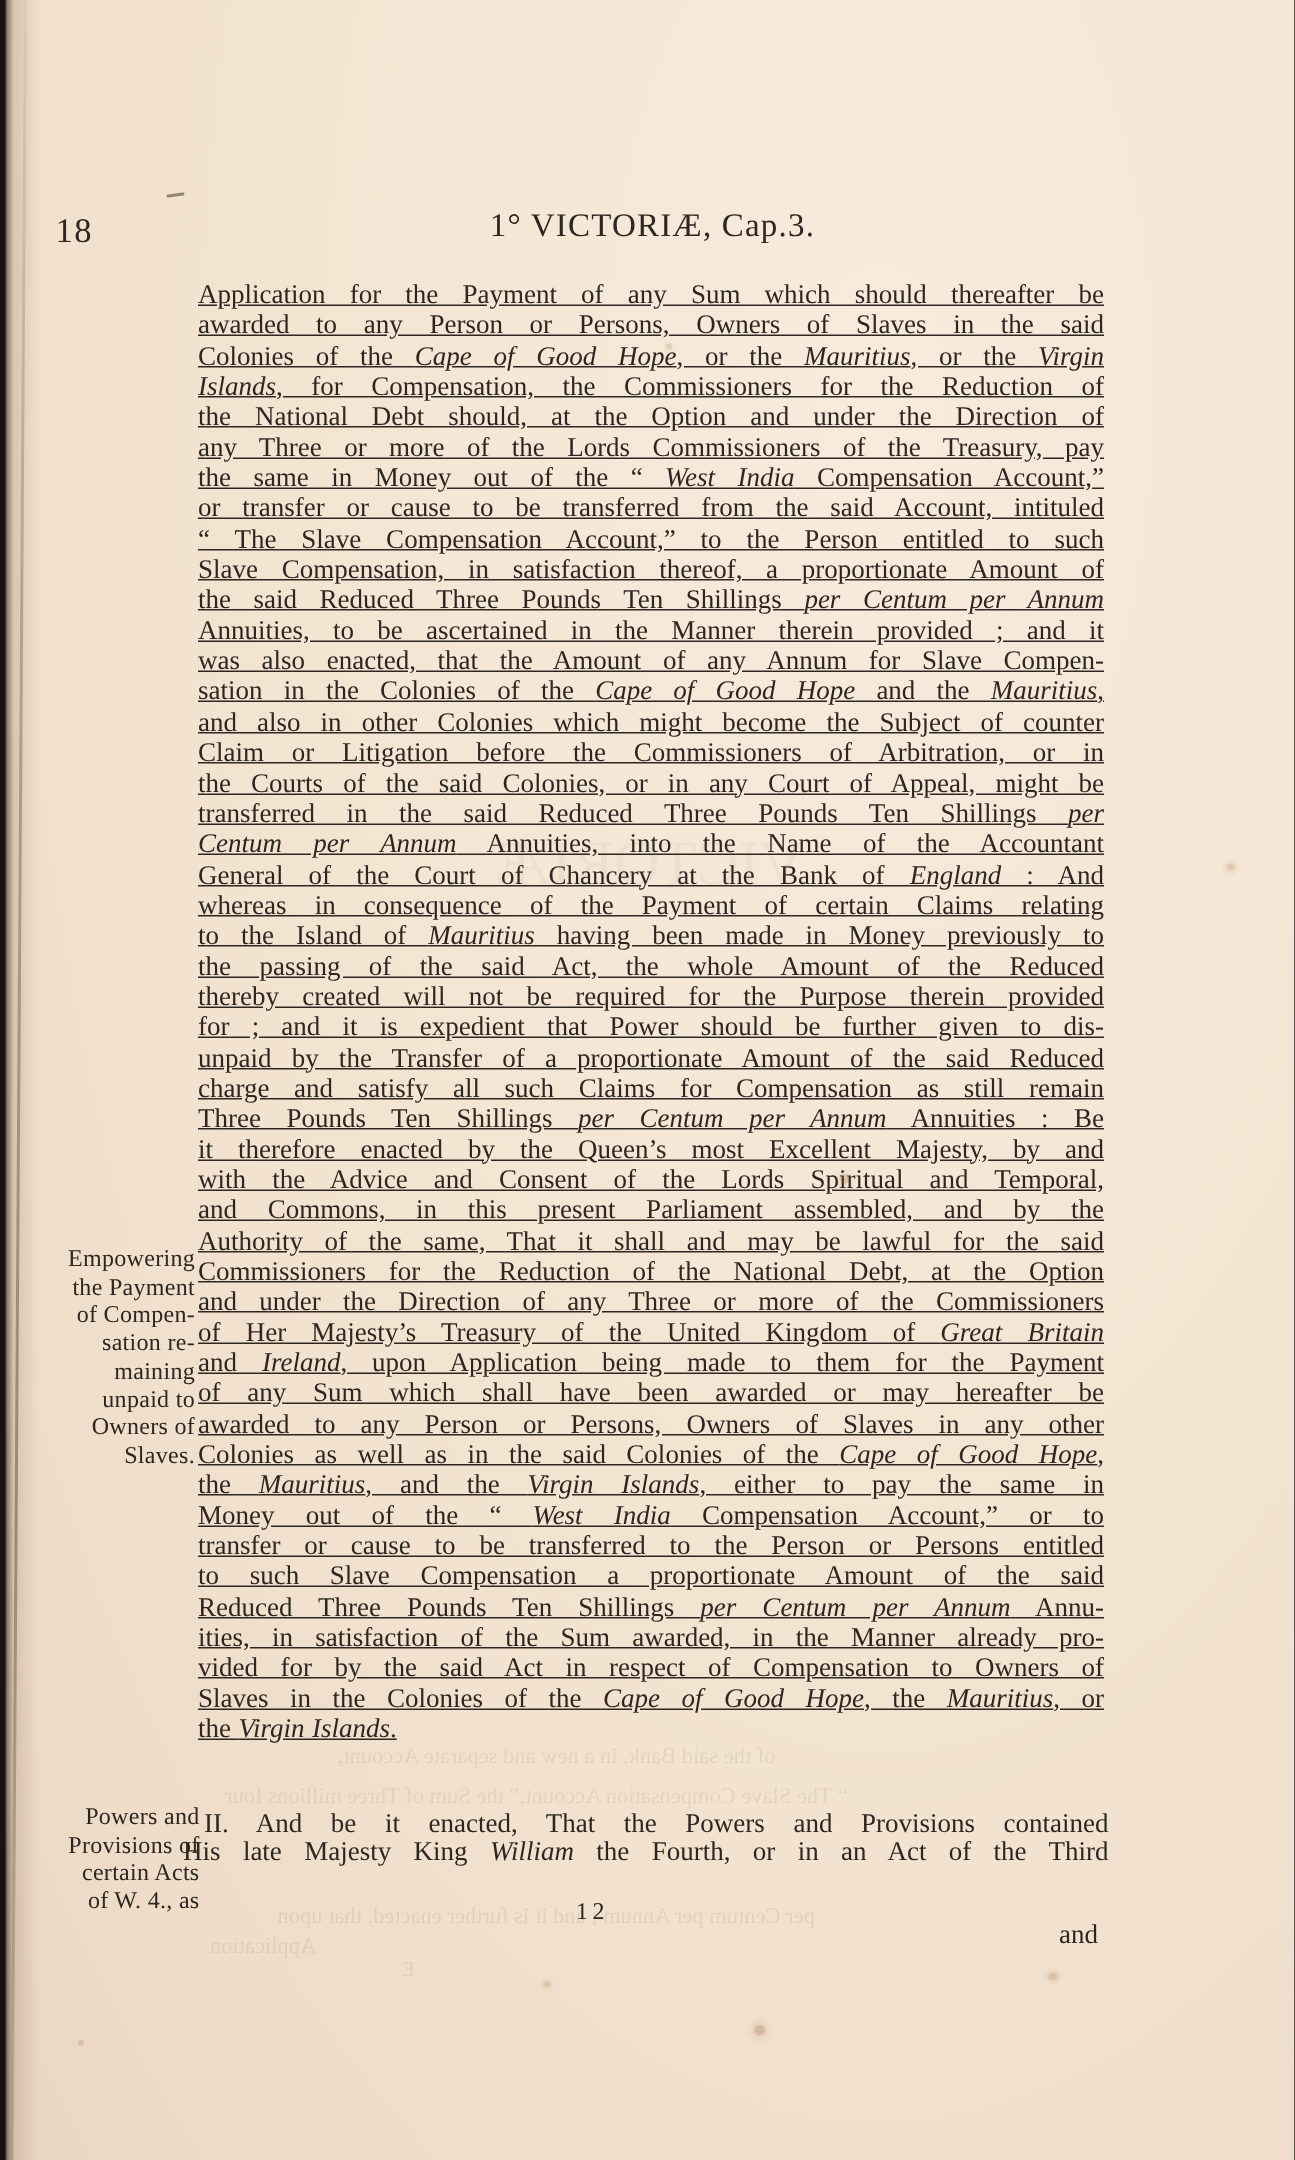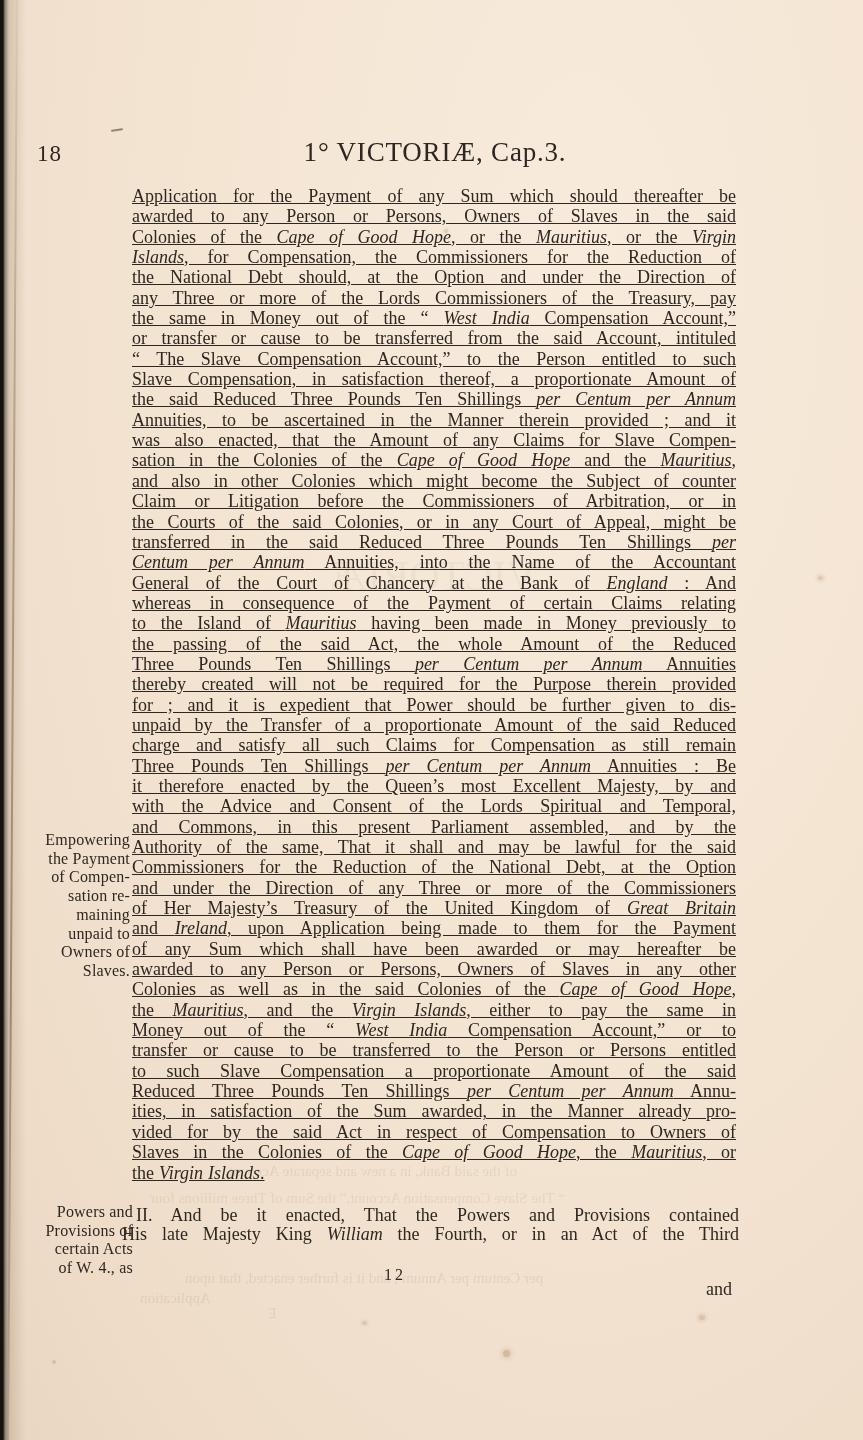--- a/index.html
+++ b/index.html
@@ -31,21 +31,21 @@
       rgba(80,60,40,0.45) 70%, rgba(100,75,50,0.15));
     transform: rotate(0.35deg); transform-origin: top center;
     pointer-events: none;
   }
   .page-number {
     position: absolute; left: 37px; top: 141px;
     font-size: 23px; letter-spacing: 1px;
   }
   .header-title {
     position: absolute; left: 133px; top: 137px; width: 604px;
-    text-align: center; font-size: 27px; letter-spacing: 0.8px;
+    text-align: center; font-size: 22px; letter-spacing: 0.8px;
     white-space: nowrap;
   }
   .body-para { position: absolute; font-size: 18px; word-spacing: 0.5px; }
   .para1 { left: 132px; top: 186px; width: 604px; line-height: 20.35px; text-decoration: underline; }
   .para2 { left: 122px; top: 1206px; width: 617px; line-height: 19.4px; }
   .para2 .line:first-child { text-indent: 14px; }
   .body-para .line { text-align: justify; text-align-last: justify; }
   .body-para .line.ragged { text-align-last: left; }
   .line em { font-style: italic; }
   .margin-note { position: absolute; font-size: 16px; line-height: 18.7px; letter-spacing: 0.2px; }
@@ -92,32 +92,31 @@
       <div class="line">Colonies of the <em>Cape of Good Hope</em>, or the <em>Mauritius</em>, or the <em>Virgin</em></div>
       <div class="line"><em>Islands</em>, for Compensation, the Commissioners for the Reduction of</div>
       <div class="line">the National Debt should, at the Option and under the Direction of</div>
       <div class="line">any Three or more of the Lords Commissioners of the Treasury, pay</div>
       <div class="line">the same in Money out of the “ <em>West India</em> Compensation Account,”</div>
       <div class="line">or transfer or cause to be transferred from the said Account, intituled</div>
       <div class="line">“ The Slave Compensation Account,” to the Person entitled to such</div>
       <div class="line">Slave Compensation, in satisfaction thereof, a proportionate Amount of</div>
       <div class="line">the said Reduced Three Pounds Ten Shillings <em>per Centum per Annum</em></div>
       <div class="line">Annuities, to be ascertained in the Manner therein provided ; and it</div>
-      <div class="line">was also enacted, that the Amount of any Claims for Slave Compen-</div>
+      <div class="line">was also enacted, that the Amount of any Annum for Slave Compen-</div>
       <div class="line">sation in the Colonies of the <em>Cape of Good Hope</em> and the <em>Mauritius</em>,</div>
       <div class="line">and also in other Colonies which might become the Subject of counter</div>
       <div class="line">Claim or Litigation before the Commissioners of Arbitration, or in</div>
       <div class="line">the Courts of the said Colonies, or in any Court of Appeal, might be</div>
       <div class="line">transferred in the said Reduced Three Pounds Ten Shillings <em>per</em></div>
       <div class="line"><em>Centum per Annum</em> Annuities, into the Name of the Accountant</div>
       <div class="line">General of the Court of Chancery at the Bank of <em>England</em> : And</div>
       <div class="line">whereas in consequence of the Payment of certain Claims relating</div>
       <div class="line">to the Island of <em>Mauritius</em> having been made in Money previously to</div>
       <div class="line">the passing of the said Act, the whole Amount of the Reduced</div>
-      <div class="line">Three Pounds Ten Shillings <em>per Centum per Annum</em> Annuities</div>
       <div class="line">thereby created will not be required for the Purpose therein provided</div>
       <div class="line">for ; and it is expedient that Power should be further given to dis-</div>
       <div class="line">unpaid by the Transfer of a proportionate Amount of the said Reduced</div>
       <div class="line">charge and satisfy all such Claims for Compensation as still remain</div>
       <div class="line">Three Pounds Ten Shillings <em>per Centum per Annum</em> Annuities : Be</div>
       <div class="line">it therefore enacted by the Queen’s most Excellent Majesty, by and</div>
       <div class="line">with the Advice and Consent of the Lords Spiritual and Temporal,</div>
       <div class="line">and Commons, in this present Parliament assembled, and by the</div>
       <div class="line">Authority of the same, That it shall and may be lawful for the said</div>
       <div class="line">Commissioners for the Reduction of the National Debt, at the Option</div>

